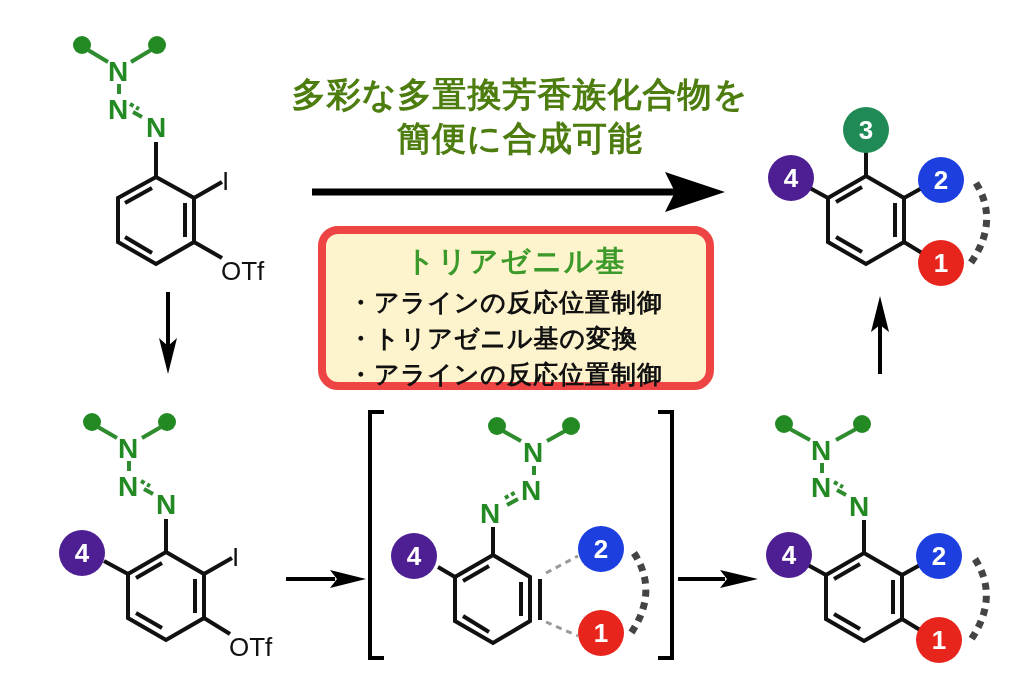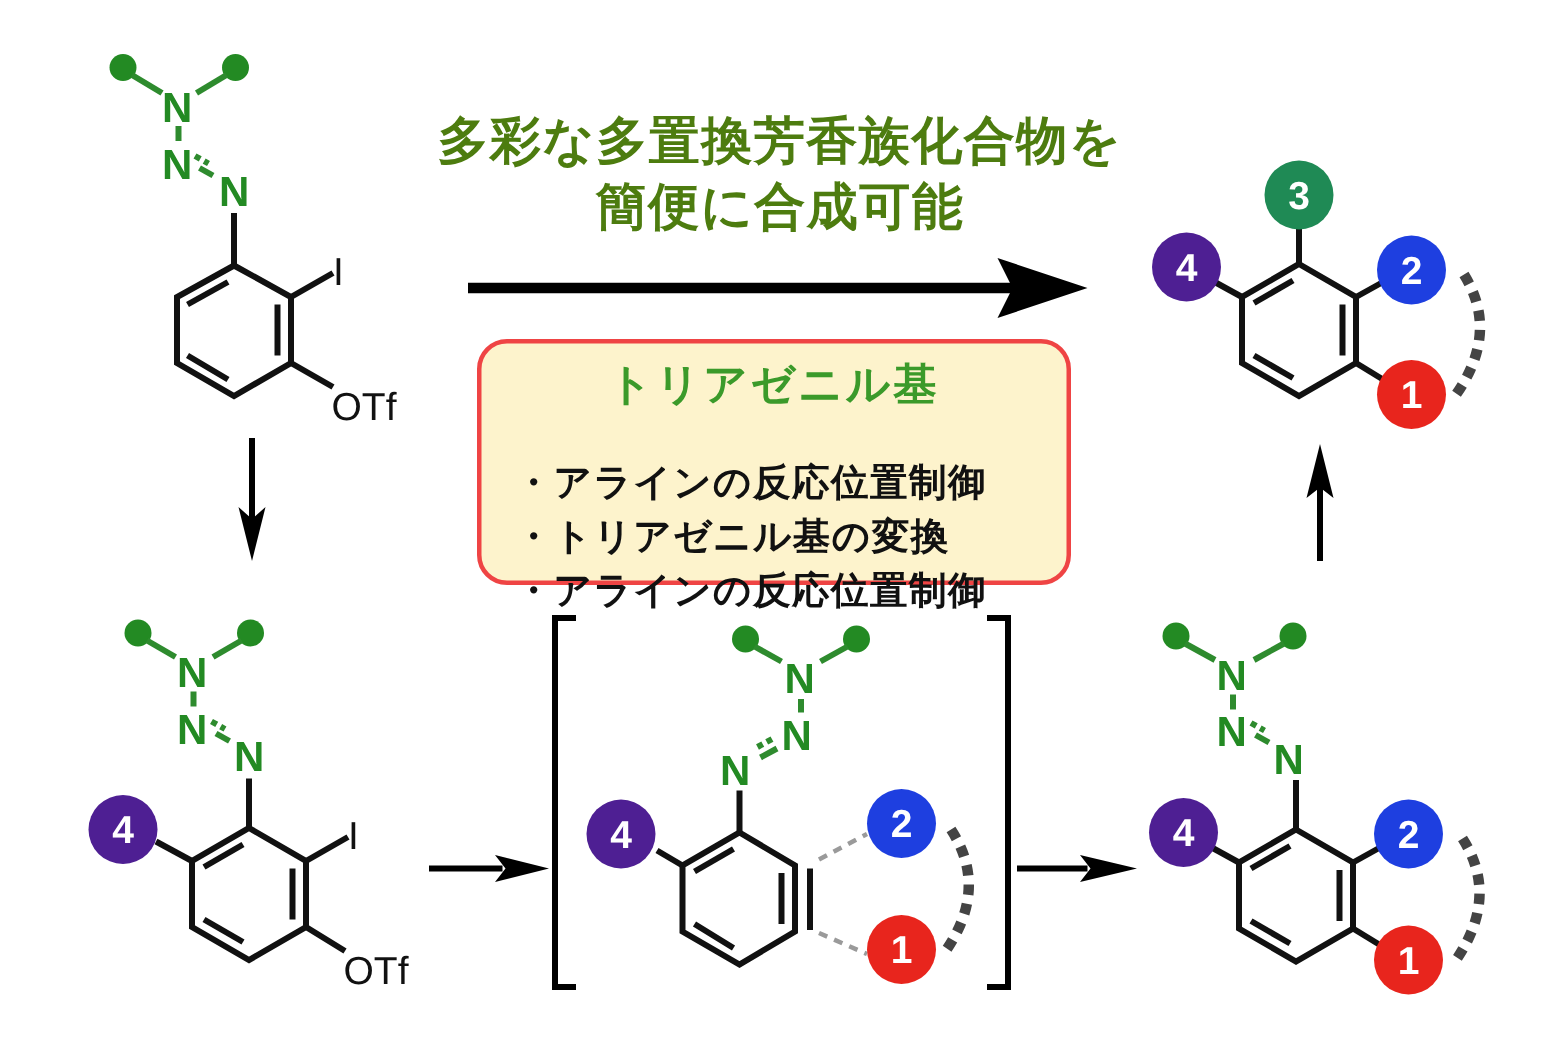--- a/index.html
+++ b/index.html
@@ -8,25 +8,25 @@
     .bond { stroke: #111111; stroke-width: 4; fill: none; stroke-linecap: butt; }
     .gbond { stroke: #2e8b2e; stroke-width: 4; fill: none; }
     .atomN { font-family: "Liberation Sans", sans-serif; font-weight: bold; font-size: 28px; fill: #238a23; }
     .atomK { font-family: "Liberation Sans", sans-serif; font-size: 26px; fill: #111111; }
     .circleText { font-family: "Liberation Sans", sans-serif; font-weight: bold; font-size: 26px; fill: #ffffff; }
     .dotline { stroke: #444444; stroke-width: 7; fill: none; stroke-dasharray: 7 6; }
     .faint { stroke: #9a9a9a; stroke-width: 3; fill: none; stroke-dasharray: 6 5; }
     .headline { position: absolute; left: 250px; width: 540px; text-align: center;
       font-family: "DejaVu Sans", sans-serif; font-weight: bold; font-size: 34px; color: #4d7c0f; line-height: 44px; letter-spacing: 1px; }
     #info-box { position: absolute; left: 318px; top: 226px; width: 396px; height: 164px;
-      background: #fdf3cc; border: 3px solid #ef4444; border-radius: 20px; box-sizing: border-box; }
+      background: #fdf3cc; border: 8px solid #ef4444; border-radius: 20px; box-sizing: border-box; }
     #info-title { position: absolute; left: 0; width: 100%; top: 8px; text-align: center;
       font-family: "DejaVu Sans", sans-serif; font-weight: bold; font-size: 29px; color: #3b9a2a; letter-spacing: 2px; }
     .info-line { position: absolute; left: 22px; font-family: Liberation Mono, monospace; font-weight: bold;
-      font-size: 25px; color: #111111; letter-spacing: 1px; white-space: nowrap; margin-top: 24px; }
+      font-size: 25px; color: #111111; letter-spacing: 1px; white-space: nowrap; }
   </style>
 </head>
 <body>
 
 <div id="canvas">
 
   <div class="headline" style="top:72px;">多彩な多置換芳香族化合物を</div>
   <div class="headline" style="top:116px;">簡便に合成可能</div>
 
   <div id="info-box">

